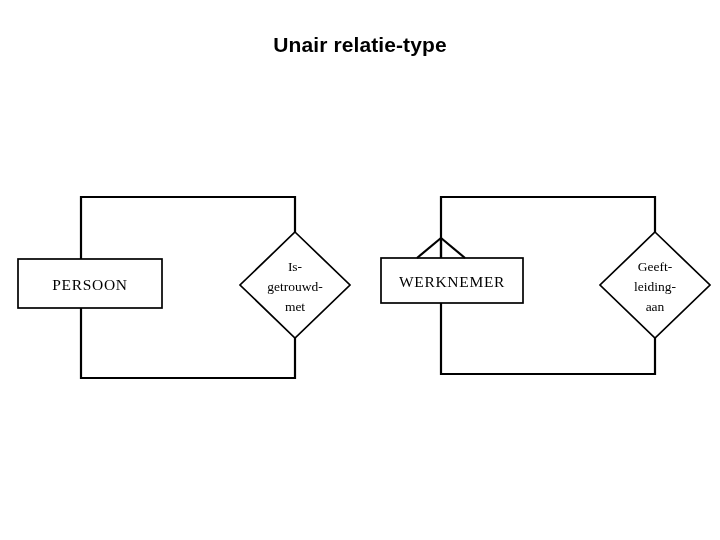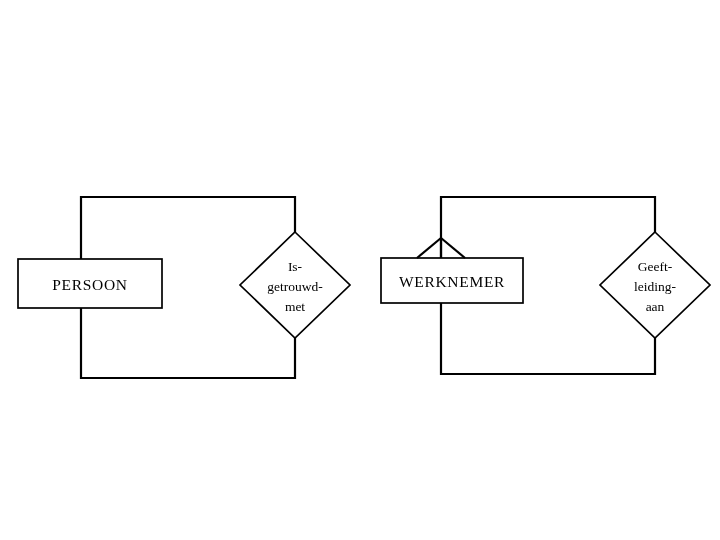--- a/index.html
+++ b/index.html
@@ -64,20 +64,21 @@
     font-size: 13.5px;
     fill: #000000;
     text-anchor: middle;
   }
 </style>
 </head>
 <body>
 
 <div id="slide">
 
+  <div id="slide-title">Unair relatie-type</div>
 
   <svg id="diagram-layer" viewBox="0 0 720 540">
 
     <g>
 
       <path class="er-line" d="M 81 283 L 81 197 L 295 197 L 295 232"></path>
 
       <path class="er-line" d="M 81 283 L 81 378 L 295 378 L 295 338"></path>
 
       <polygon class="er-shape" points="295,232 350,285 295,338 240,285"></polygon>

